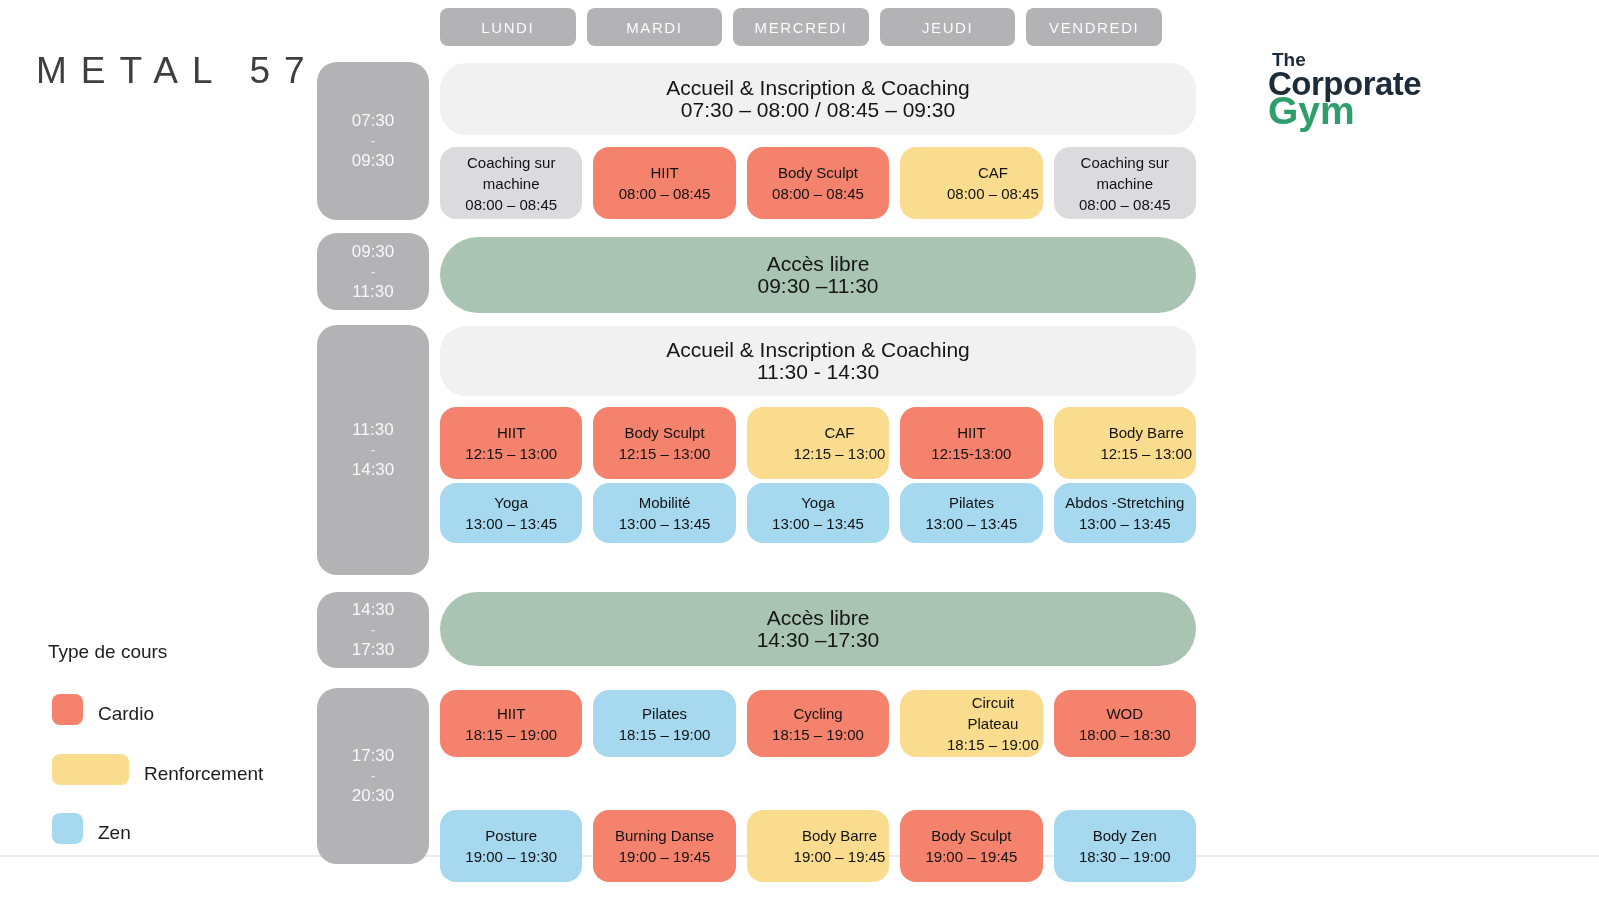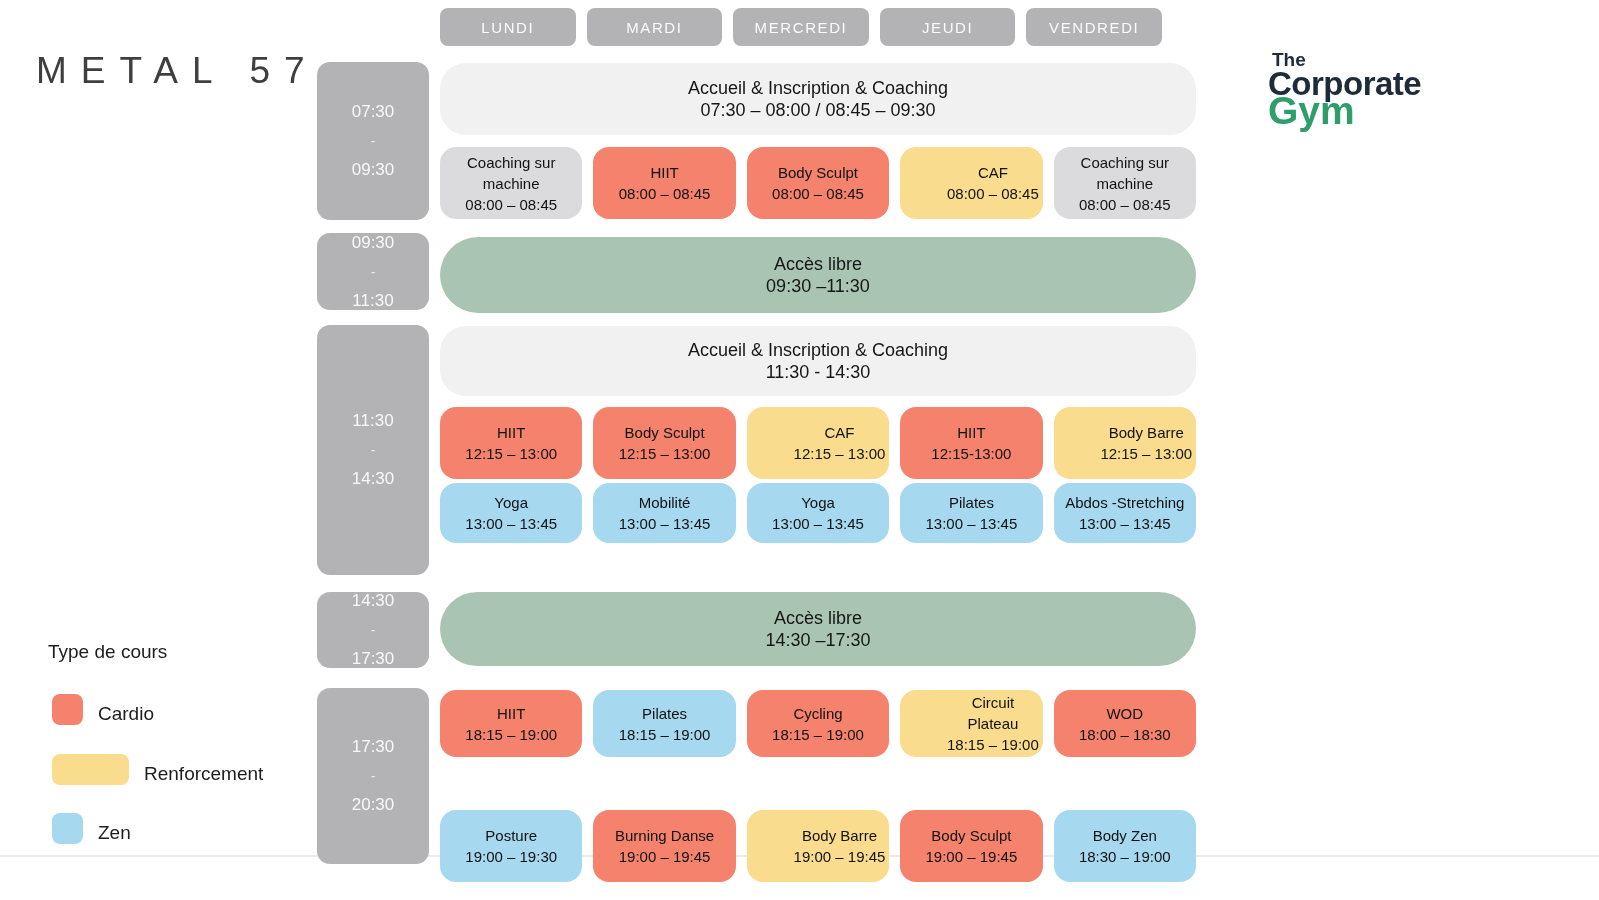--- a/index.html
+++ b/index.html
@@ -19,32 +19,32 @@
     color:var(--brandgreen,#2F9E6A);}
 
   
   .day-row{position:absolute;left:440px;top:8px;width:722px;height:38px;
     display:grid;grid-template-columns:repeat(5,1fr);gap:11px;z-index:1;}
   .day-pill{background:var(--gray,#B3B3B6);border-radius:8px;display:flex;align-items:center;
     justify-content:center;color:rgba(255,255,255,0.95);font-size:15px;letter-spacing:1.6px;}
 
   
   .time-block{position:absolute;left:317px;width:112px;background:var(--gray,#B3B3B6);
-    border-radius:13px;display:flex;flex-direction:column;align-items:center;justify-content:center;
-    color:#f8f8f8;font-size:17px;line-height:24px;z-index:1;text-align:center;gap:9px;}
+    border-radius:20px;display:flex;flex-direction:column;align-items:center;justify-content:center;
+    color:#f8f8f8;font-size:17px;line-height:24px;z-index:1;text-align:center;}
   .time-sep{font-size:14px;opacity:.8;line-height:16px;}
   #t0{top:62px;height:158px}
   #t1{top:233px;height:77px}
   #t2{top:325px;height:250px}
   #t3{top:592px;height:76px}
   #t4{top:688px;height:176px}
 
   
   .banner{position:absolute;left:440px;width:756px;display:flex;flex-direction:column;
-    align-items:center;justify-content:center;text-align:center;font-size:18px;line-height:22px;
+    align-items:center;justify-content:center;text-align:center;font-size:21px;line-height:22px;
     color:#161616;z-index:1;}
   .banner.light{background:var(--banner,#F1F1F2);}
   .banner.green{background:var(--acces,#AAC4B3);}
   #b0{top:63px;height:72px;border-radius:26px}
   #b1{top:237px;height:76px;border-radius:38px}
   #b2{top:326px;height:70px;border-radius:26px}
   #b3{top:592px;height:74px;border-radius:37px}
 
   
   .class-row{position:absolute;left:440px;width:756px;display:grid;

